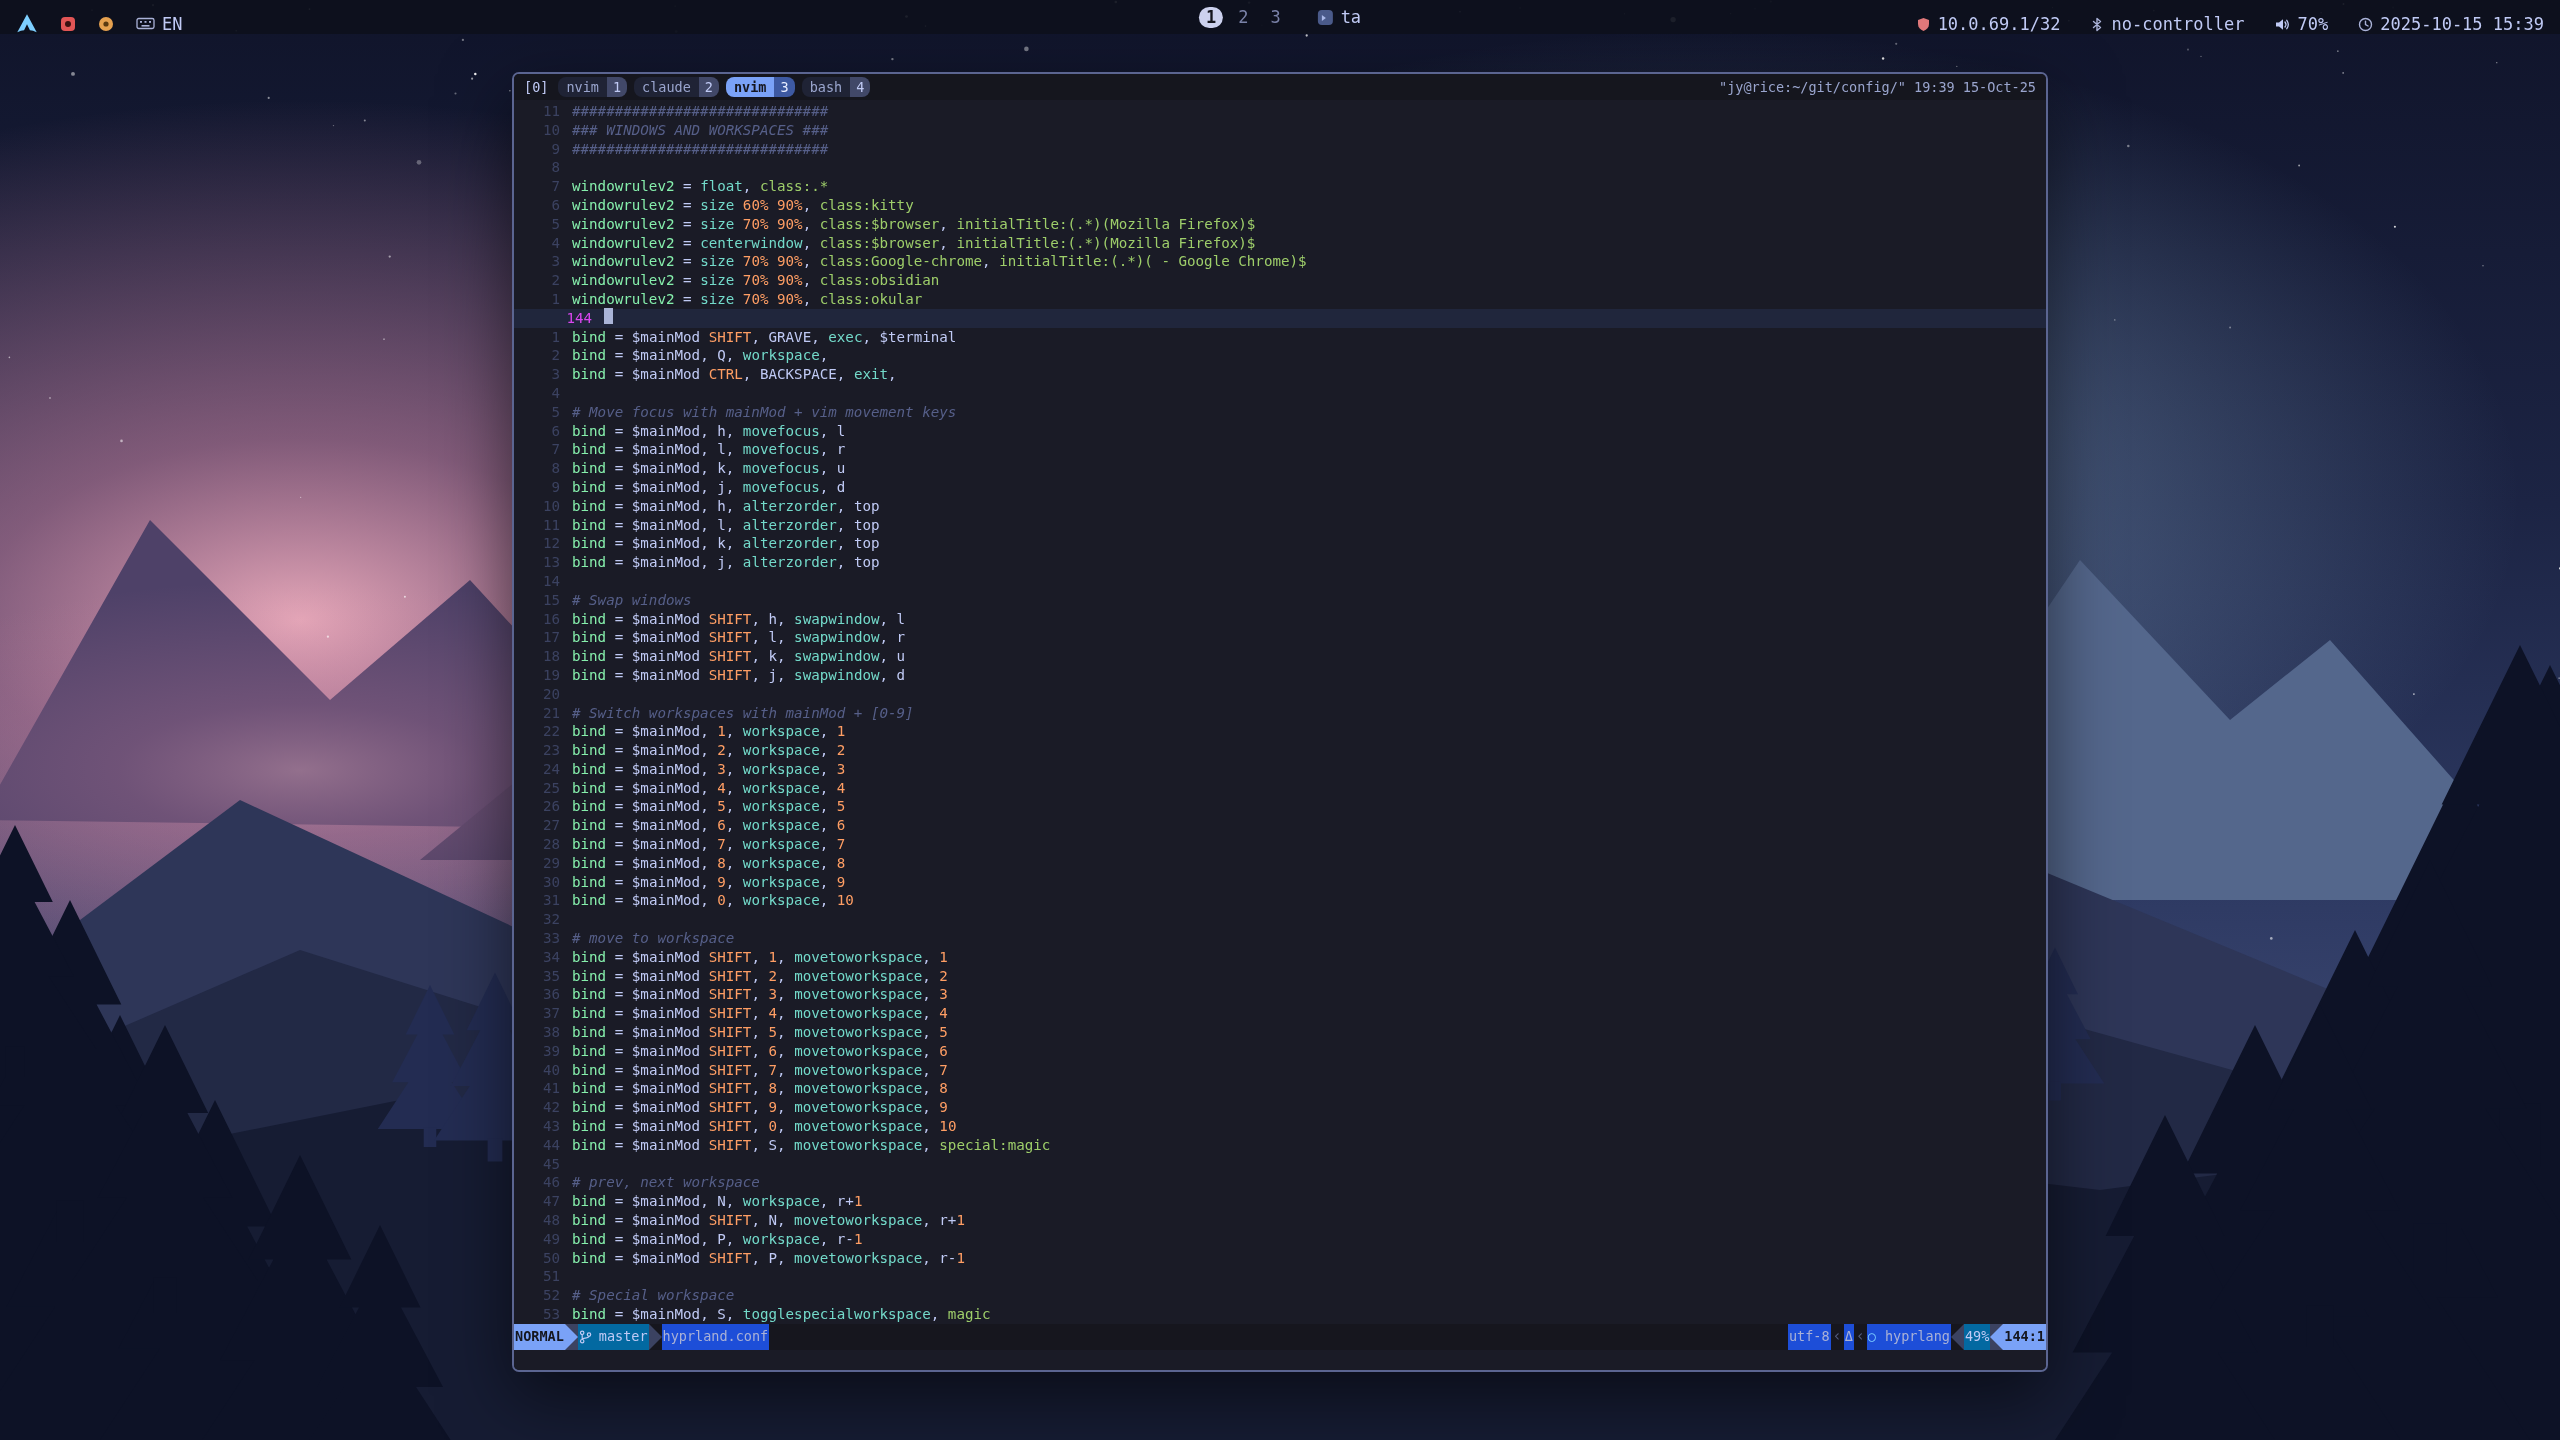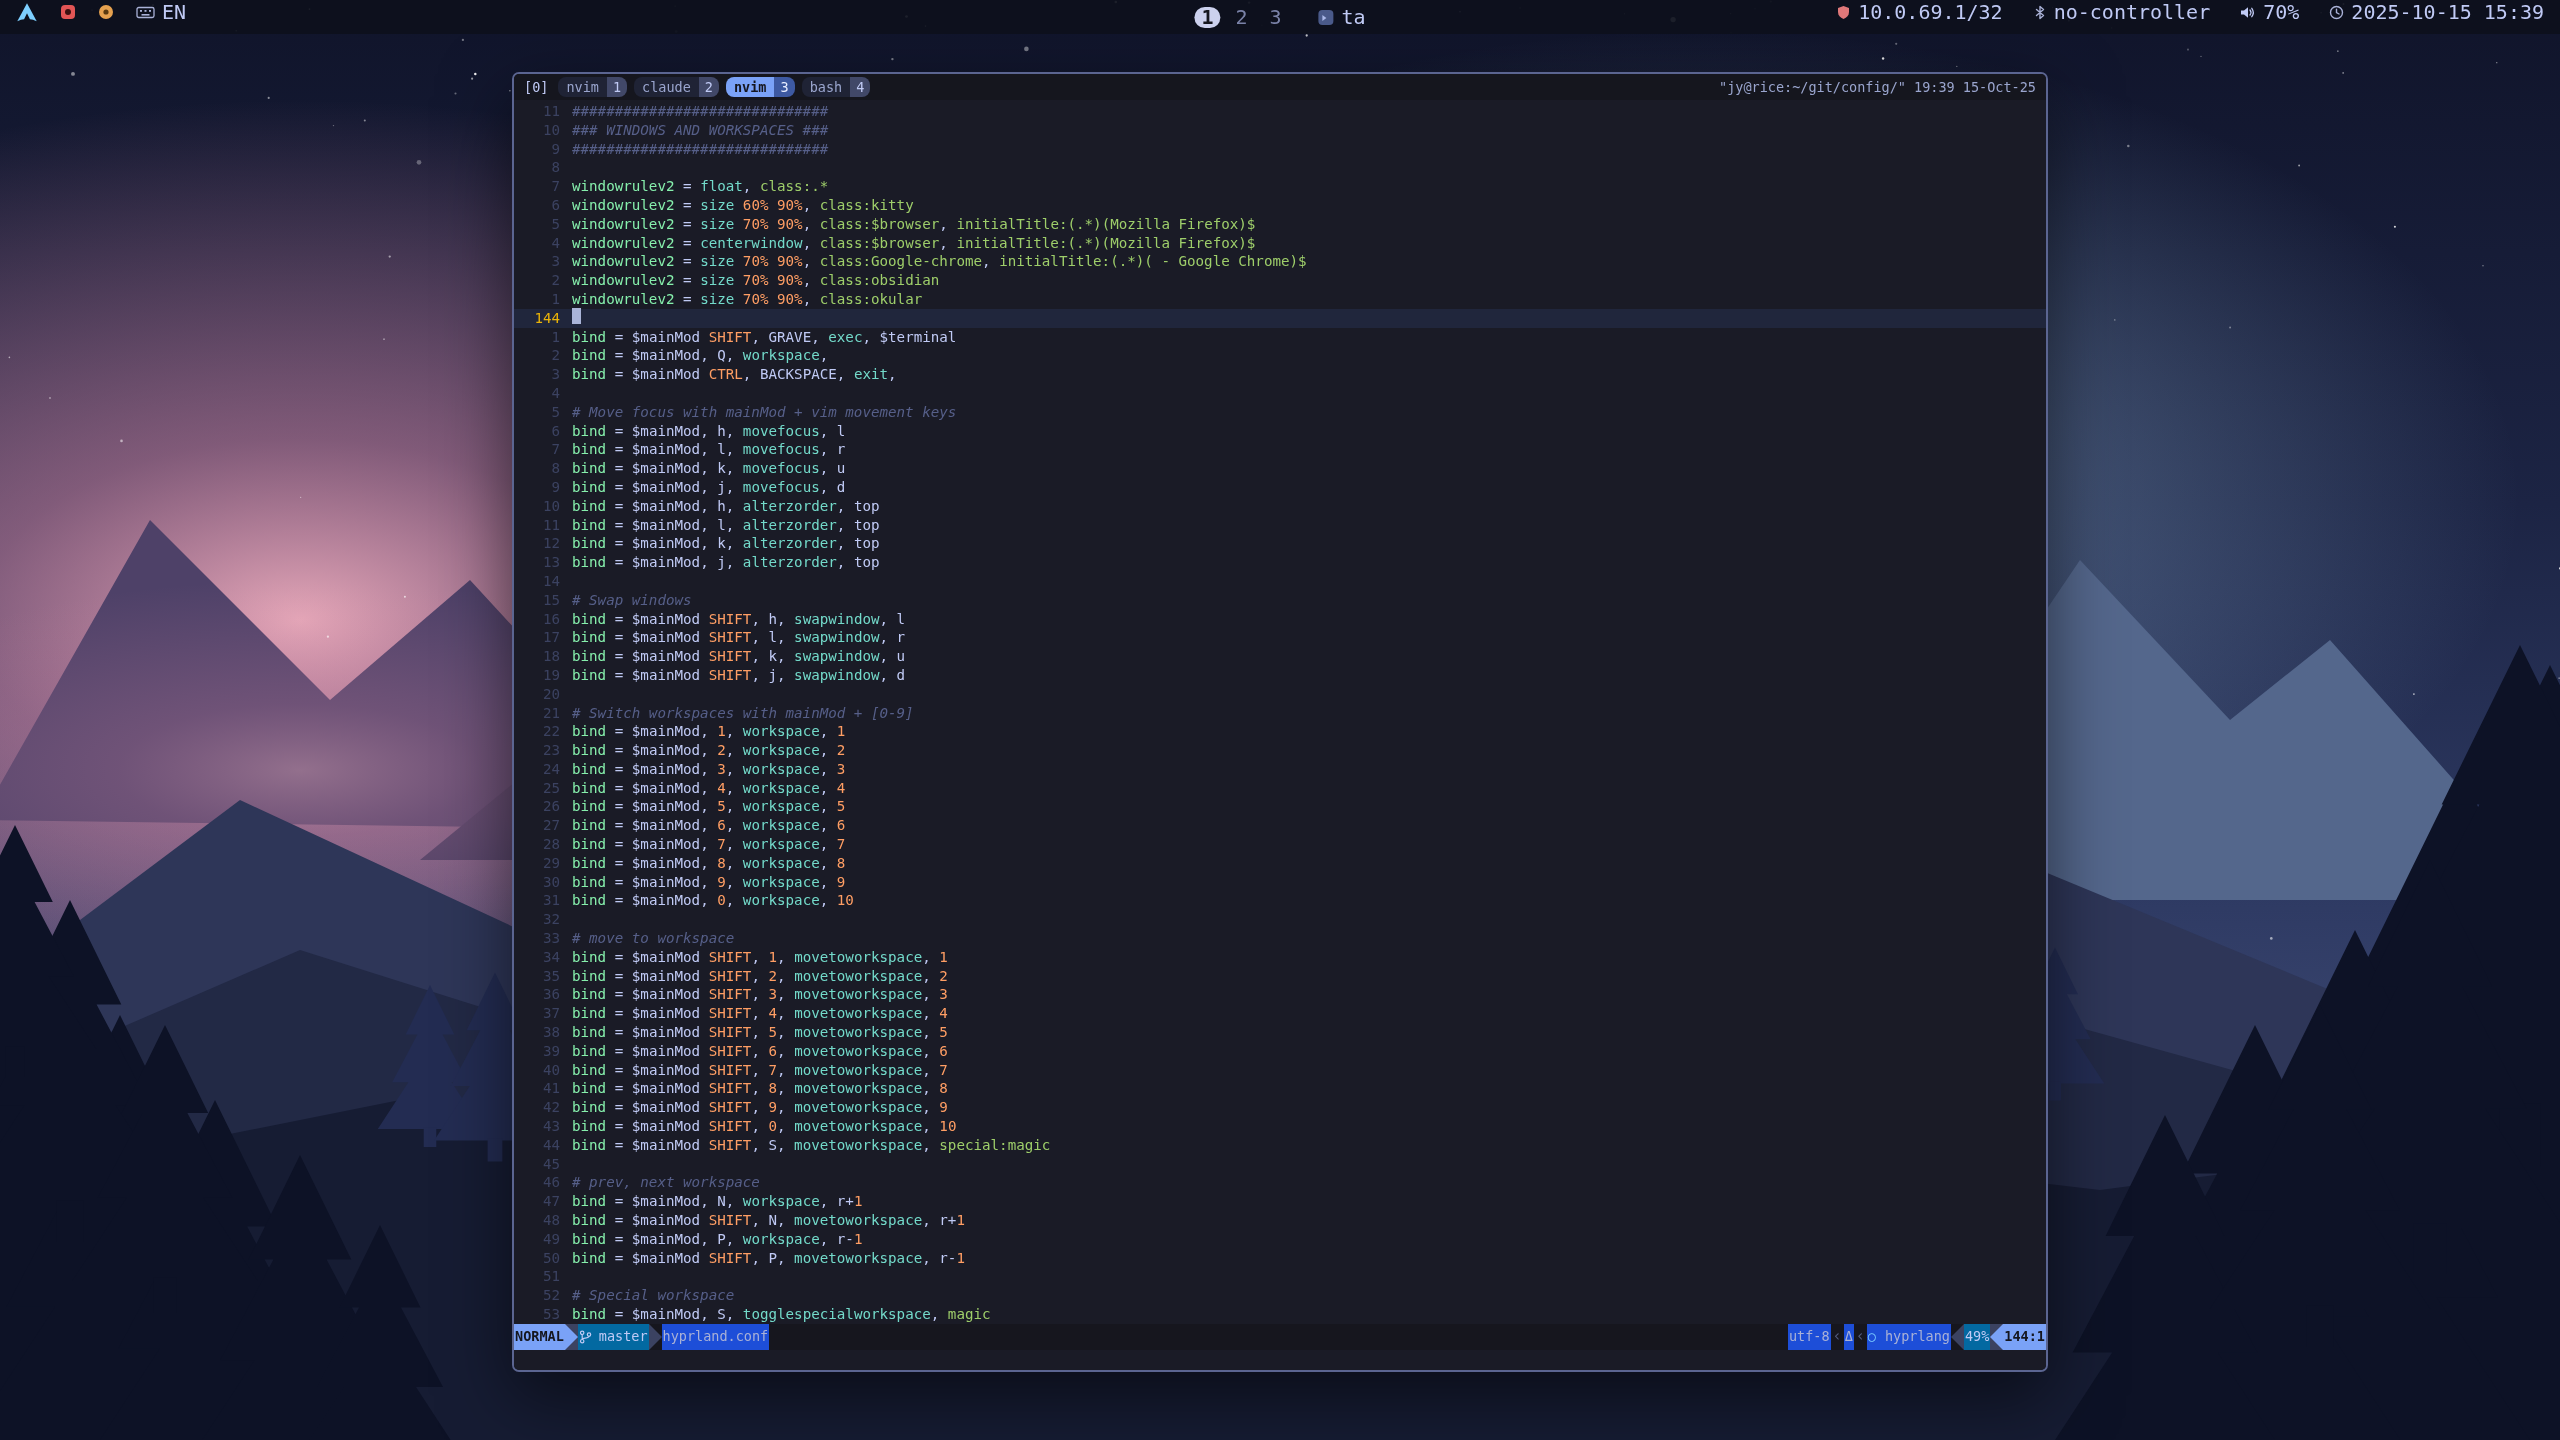--- a/index.html
+++ b/index.html
@@ -2,22 +2,22 @@
 <html><head>
 <meta charset="utf-8">
 <style>
   html,body{margin:0;padding:0;width:2560px;height:1440px;overflow:hidden;background:#141831;
     font-family:"DejaVu Sans Mono","Liberation Mono",monospace;}
   .screen{position:relative;width:2560px;height:1440px;overflow:hidden;}
   .wallpaper{position:absolute;inset:0;display:block;}
 
   
   .topbar{position:absolute;top:0;left:0;right:0;height:34px;background:rgba(13,16,28,0.93);
-    display:flex;align-items:flex-start;justify-content:space-between;padding:0 16px;box-sizing:border-box;
-    color:#c0caf5;font-size:20px;z-index:5;}
+    display:flex;align-items:flex-end;justify-content:space-between;padding:0 16px;box-sizing:border-box;
+    color:#c0caf5;font-size:17px;z-index:5;}
   .tb-left,.tb-right{display:flex;align-items:center;gap:22px;}
   .tb-right{gap:30px;}
   .tb-center{position:absolute;left:50%;top:0;height:34px;transform:translateX(-50%);
     display:flex;align-items:center;gap:30px;}
   .tb-mod{display:flex;align-items:center;gap:7px;white-space:nowrap;}
   .tb-mod svg{display:block;}
   .workspaces{display:flex;align-items:center;gap:8px;}
   .ws{min-width:24px;height:21px;padding:0 7px;border-radius:11px;display:flex;align-items:center;
     justify-content:center;color:#7a82a8;box-sizing:border-box;}
   .ws.active{background:#ccd1ee;color:#15161e;font-weight:bold;}
@@ -42,21 +42,21 @@
   .tab .idx{padding:0 6px;background:#414868;color:#c0caf5;}
   .tab.active .name{background:#7aa2f7;color:#15161e;font-weight:bold;}
   .tab.active .idx{background:#3d59a1;color:#e6ecff;}
   .tmux-right{margin-left:auto;color:#9aa5ce;white-space:pre;}
 
   
   .editor{flex:0 0 auto;padding-top:2px;cursor:text;}
   .row{display:flex;height:18.8px;white-space:pre;align-items:center;}
   .row.cur{background:#20263c;}
   .gutter{flex:0 0 46px;text-align:right;color:#3b4261;}
-  .row.cur .gutter{color:#eab308;}
+  .row.cur .gutter{color:#d946ef;padding-left:32px;}
   .code{padding-left:12px;color:#c0caf5;}
   .cursor{display:inline-block;width:8.6px;height:16px;background:#aab4d8;}
   .tk-k{color:#86efac;}
   .tk-m{color:#ff9e64;}
   .tk-c{color:#73daca;}
   .tk-s{color:#9ece6a;}
   .tk-n{color:#ff9e64;}
   .tk-f{color:#c0caf5;}
   .tk-x{color:#565f89;font-style:italic;}
 

